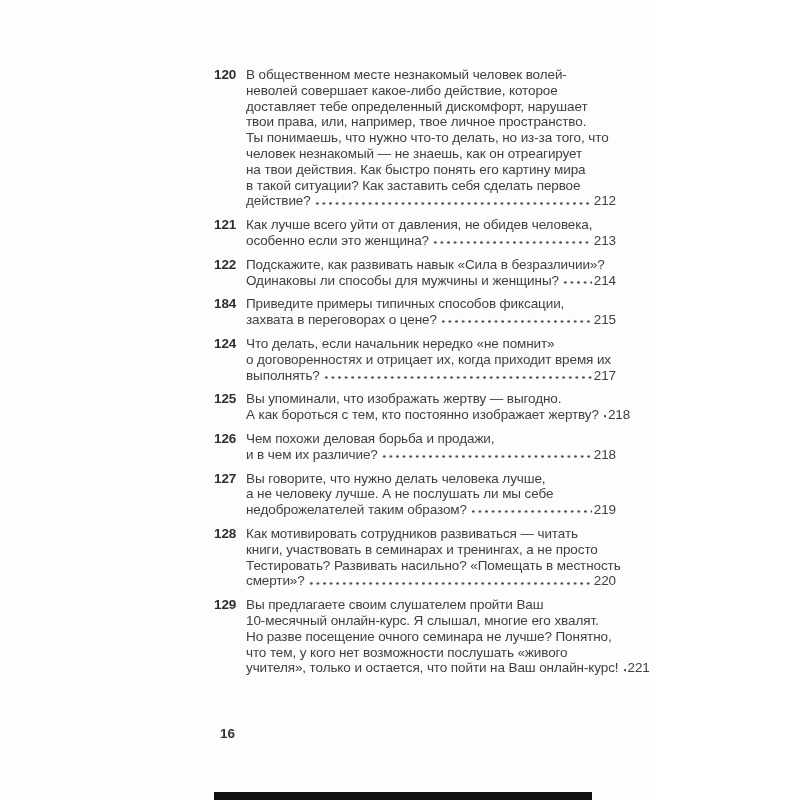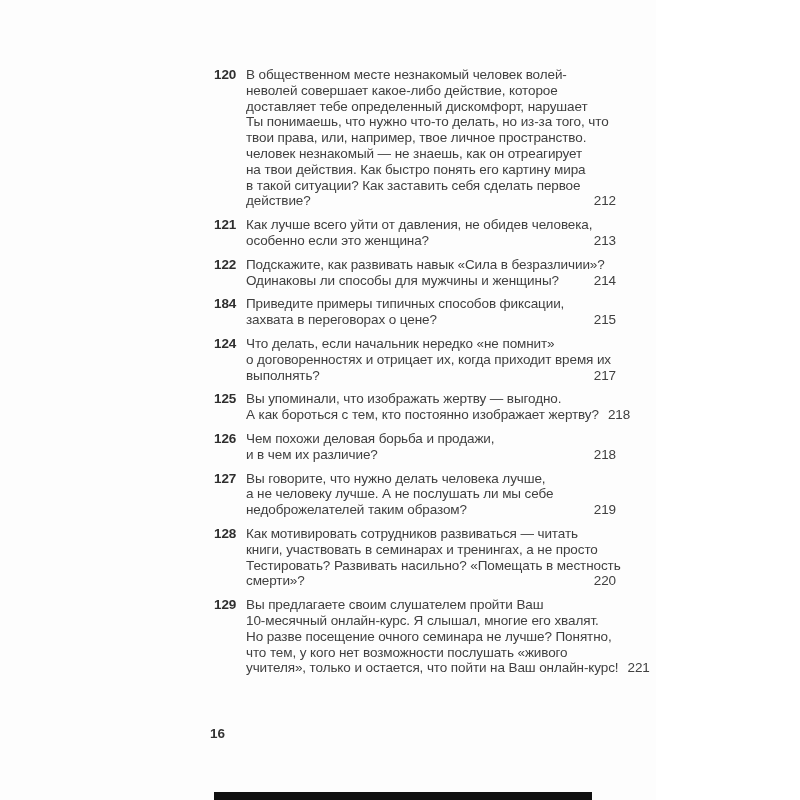--- a/index.html
+++ b/index.html
@@ -29,34 +29,34 @@
   }
   .num {
     flex: 0 0 26px;
     width: 26px;
     margin-right: 6px;
     font-weight: bold;
     color: #2f2f2f;
   }
   .qbody { flex: 0 0 370px; width: 370px; }
   .line { white-space: nowrap; }
-  .lastline { display: flex; white-space: nowrap; align-items: center; }
+  .lastline { display: flex; white-space: nowrap; }
   .leader {
     flex: 1 1 auto;
     min-width: 4px;
     margin: 0 2px 0 3px;
     background-image: radial-gradient(circle, #4c4c4c 1.05px, rgba(0,0,0,0) 1.4px);
     background-size: 6.6px 6.6px;
     background-repeat: repeat-x;
     background-position: left bottom 3px;
   }
   .pg { color: #404040; }
   .folio {
     position: absolute;
-    left: 210px; top: 726px;
+    left: 220px; top: 726px;
     font-size: 13.5px;
     font-weight: bold;
     color: #333333;
   }
   .bottom-bar {
     position: absolute;
     left: 214px; top: 792px;
     width: 378px; height: 8px;
     background: #101010;
   }
@@ -65,22 +65,22 @@
 <body>
 
 <div class="page">
   <div class="entries">
       <div class="entry">
         <div class="num">120</div>
         <div class="qbody">
           <div class="line">В общественном месте незнакомый человек волей-</div>
           <div class="line">неволей совершает какое-либо действие, которое</div>
           <div class="line">доставляет тебе определенный дискомфорт, нарушает</div>
+          <div class="line">твои права, или, например, твое личное пространство.</div>
           <div class="line">Ты понимаешь, что нужно что-то делать, но из-за того, что</div>
-          <div class="line">твои права, или, например, твое личное пространство.</div>
           <div class="line">человек незнакомый — не знаешь, как он отреагирует</div>
           <div class="line">на твои действия. Как быстро понять его картину мира</div>
           <div class="line">в такой ситуации? Как заставить себя сделать первое</div>
           <div class="line lastline">
             <span class="txt">действие?</span>
             <span class="leader"></span>
             <span class="pg">212</span>
           </div>
         </div>
       </div>

